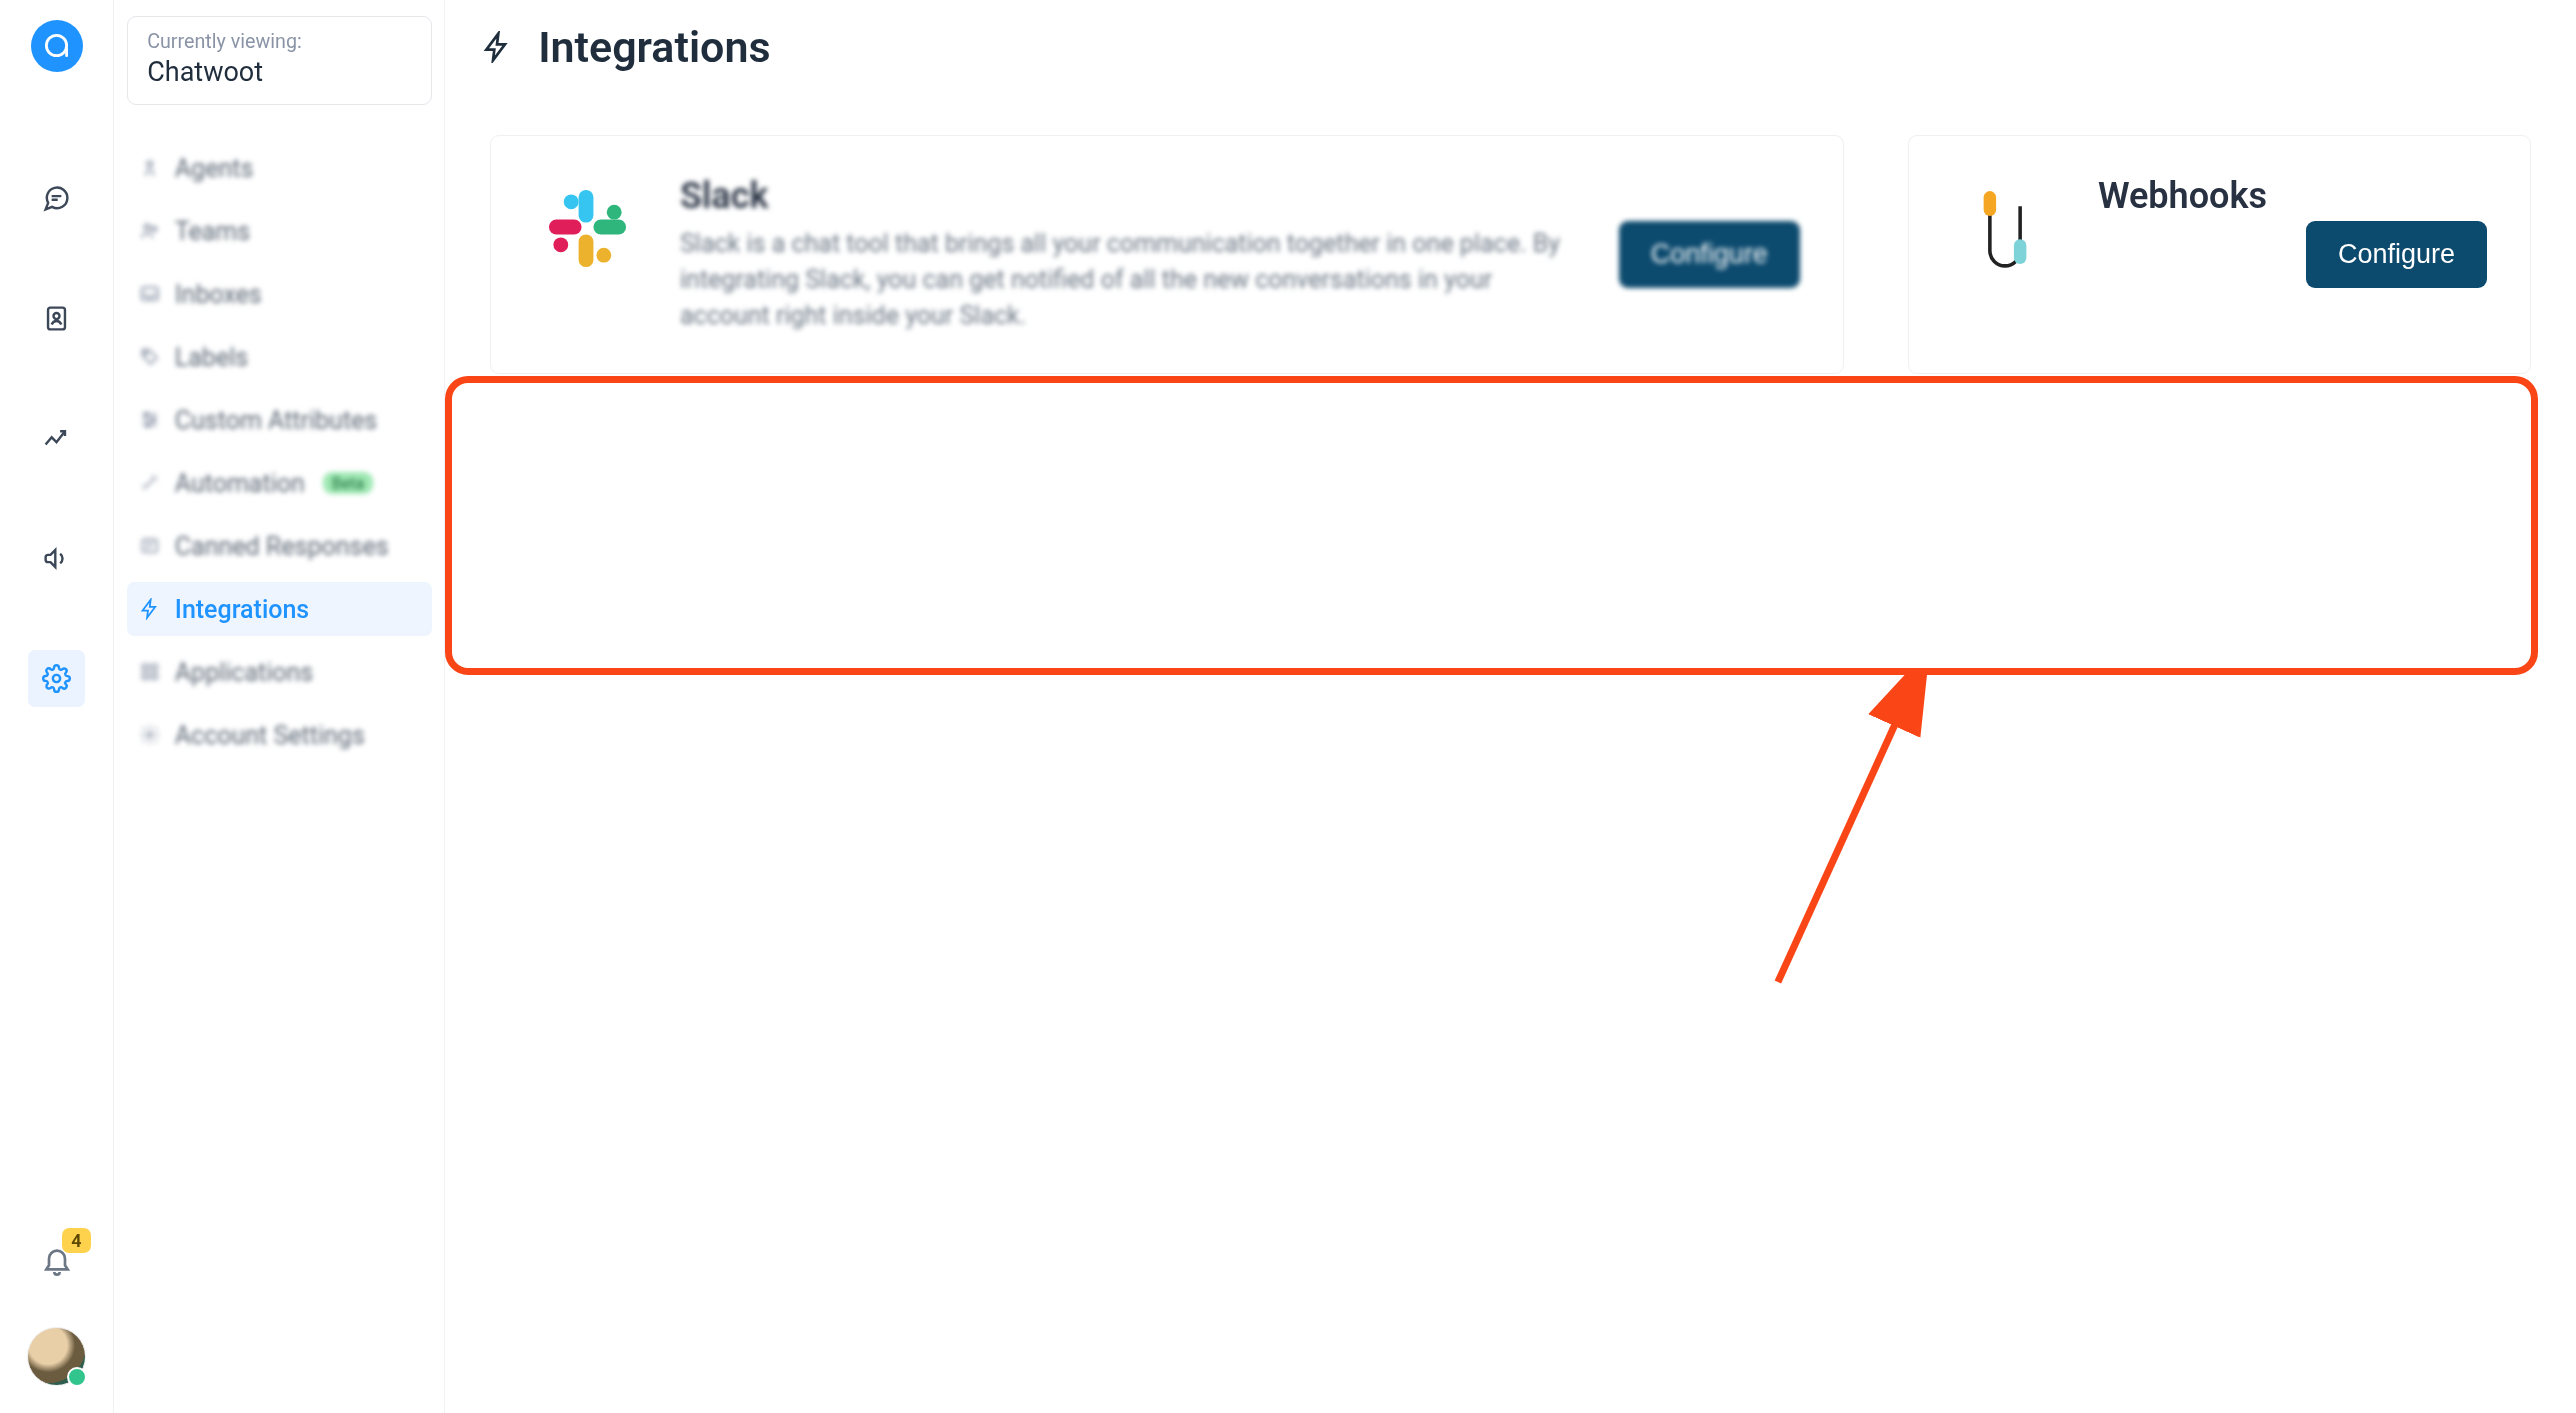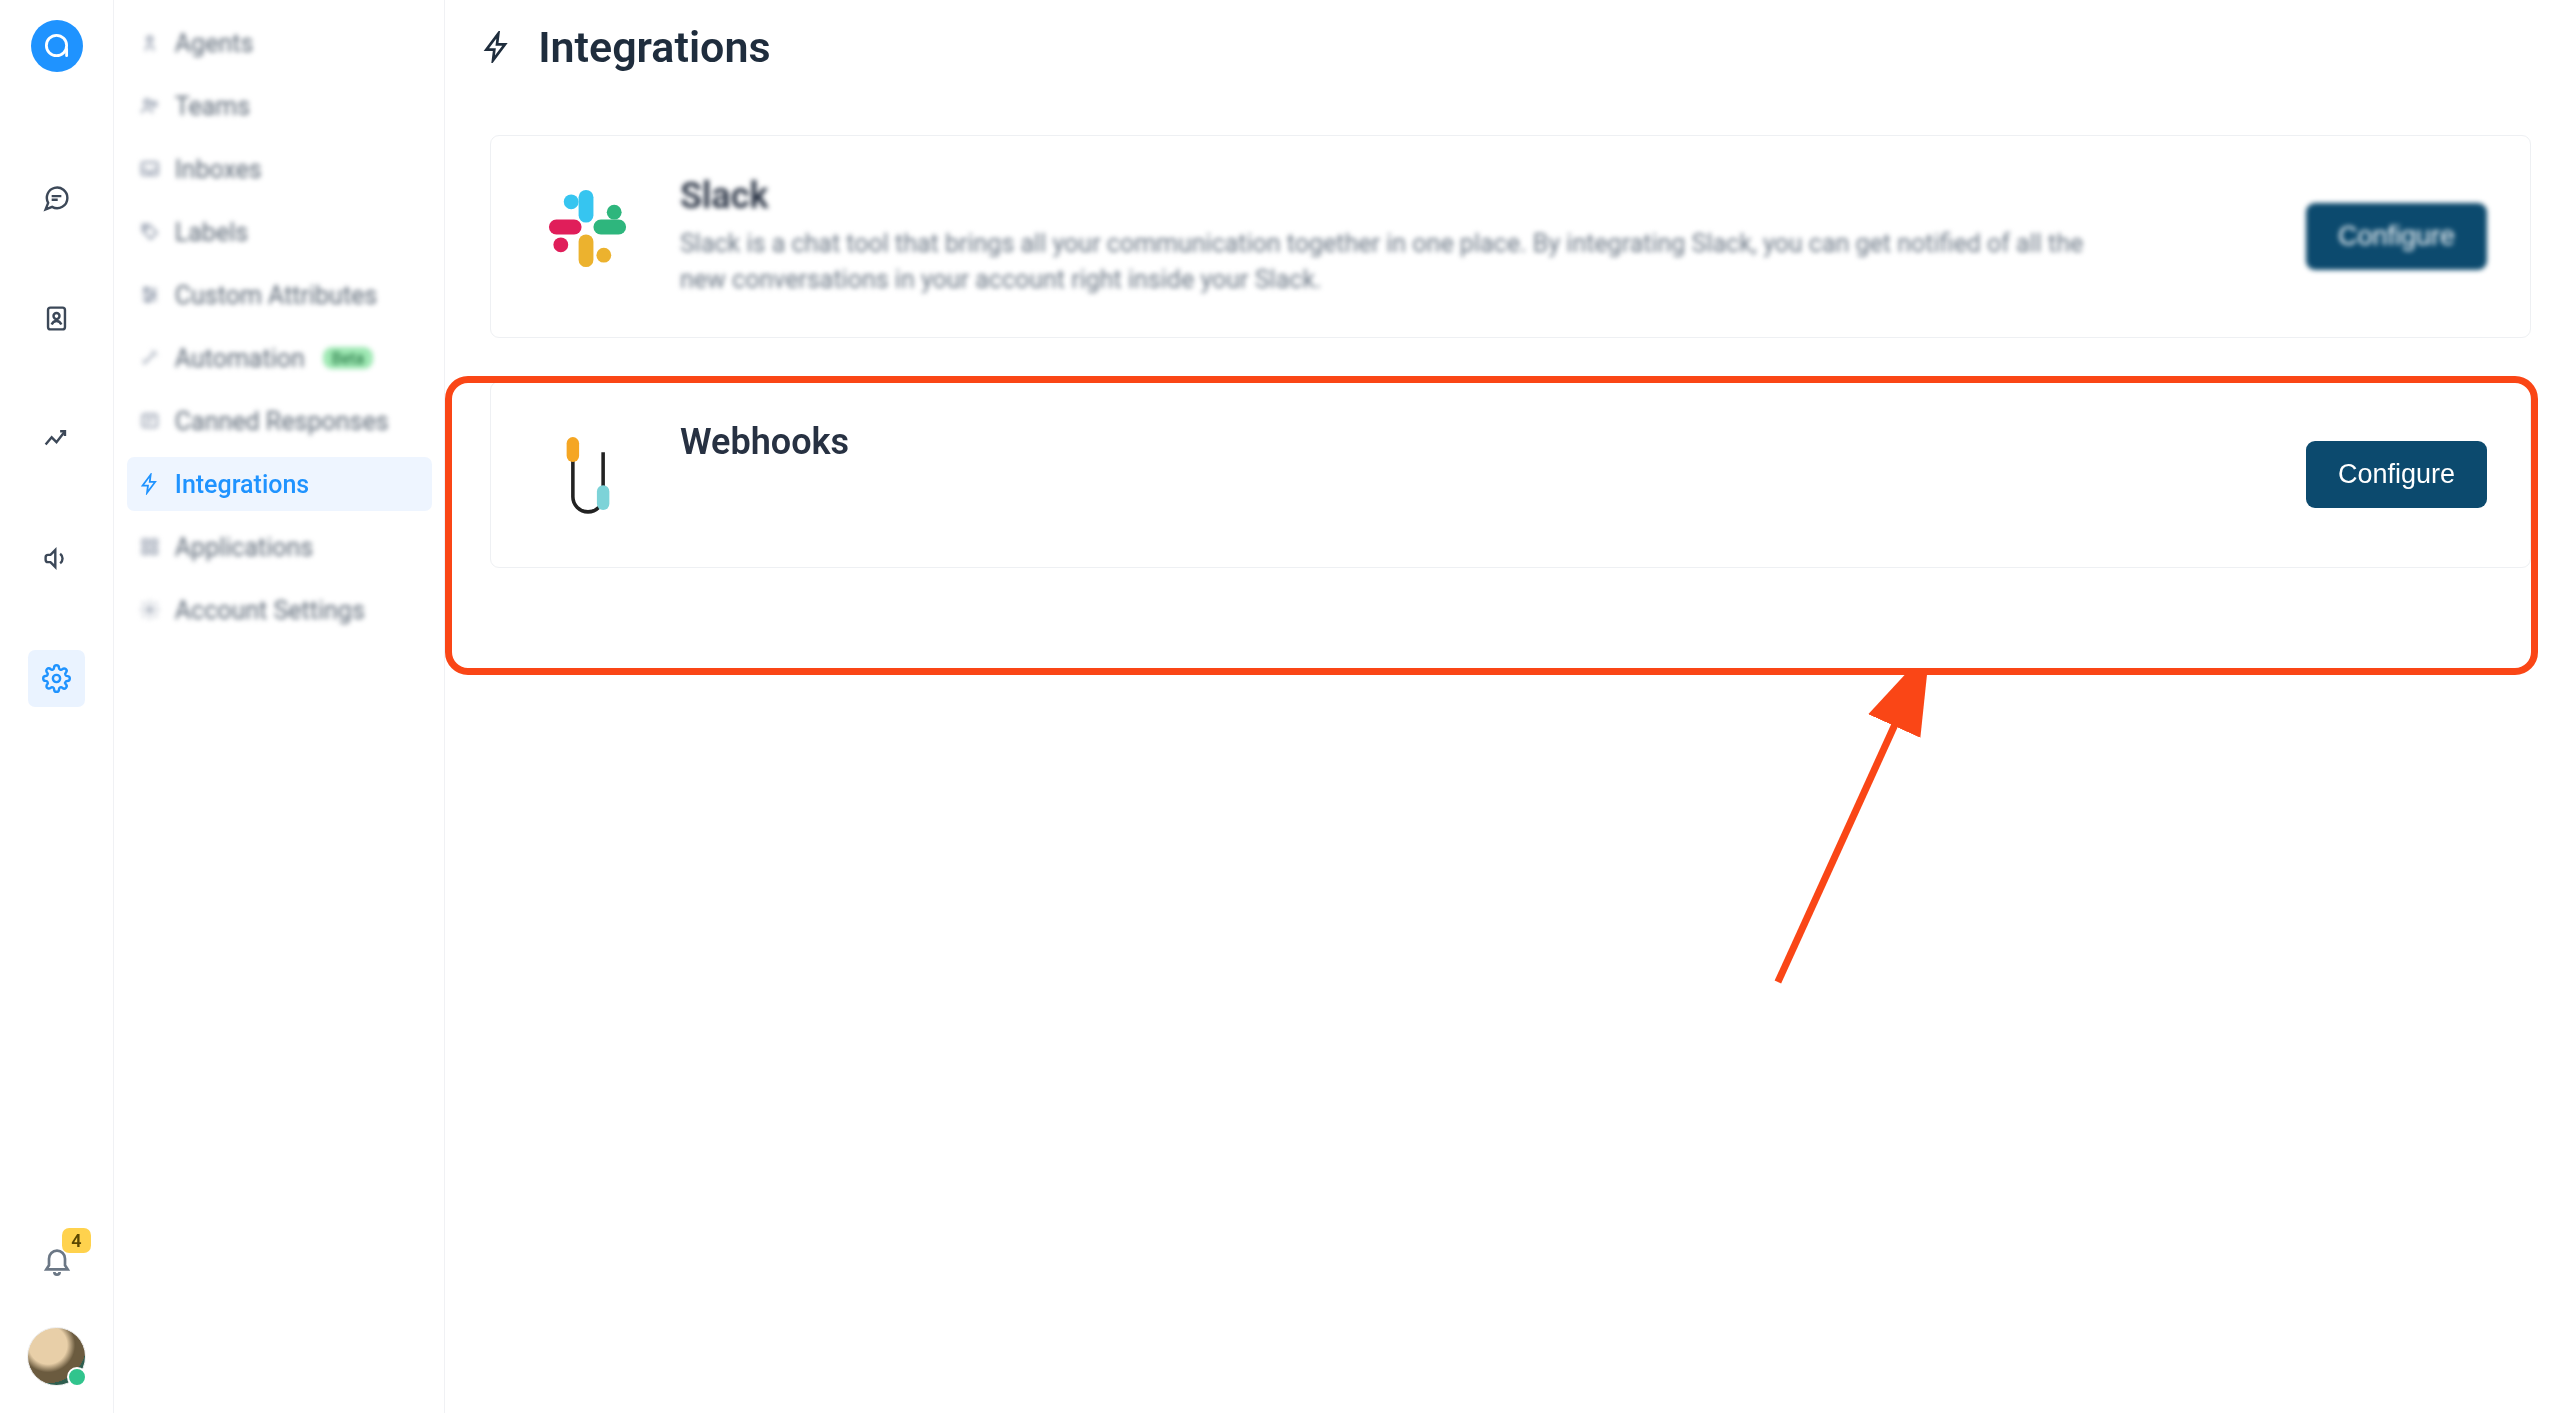--- a/index.html
+++ b/index.html
@@ -151,21 +151,21 @@
     gap: 25px;
     margin-bottom: 63px;
     padding-left: 7.2px;
   }
   .page-header svg { width:32px; height:32px; stroke:#1f2d3d; fill:none; stroke-width:2;}
   .page-title {
     font-size: 43px;
     font-weight: 600;
     color:#1f2d3d;
   }
-  .cards { display:flex; flex-direction:column; gap:43px; padding: 0 0 0 0;}
+  .cards { display:flex; flex-direction:row; gap:32px; padding: 0 0 0 0;}
   .card {
     display:flex;
     align-items:flex-start;
     background:#fff;
     border: 0.9px solid #eef0f3;
     border-radius: 9px;
     padding: 39px 43px;
     gap: 39px;
     margin-left: 16px;
     margin-right: 16px;
@@ -270,20 +270,24 @@
           <path d="M18 16v-5a6 6 0 1 0-12 0v5l-2 3h16Z"></path>
           <path d="M10 21a2 2 0 0 0 4 0"></path>
         </svg>
         <span class="bell-badge">4</span>
       </div>
       <div class="avatar"></div>
     </div>
   </nav>
 
   <aside class="sidebar">
+    <div class="view-box">
+      <div class="view-label">Currently viewing:</div>
+      <div class="view-value">Chatwoot</div>
+    </div>
     <div class="side-list" id="side-list">
         <div class="side-item">
           <span class="side-item-icon">
             <svg viewBox="0 0 24 24" fill="none" stroke-width="2">
               <path d="M16 21v-2a4 4 0 0 0-8 0v2"></path>
               <circle cx="12" cy="8" r="3"></circle>
             </svg>
           </span>
           <span>Agents</span>
         </div>

